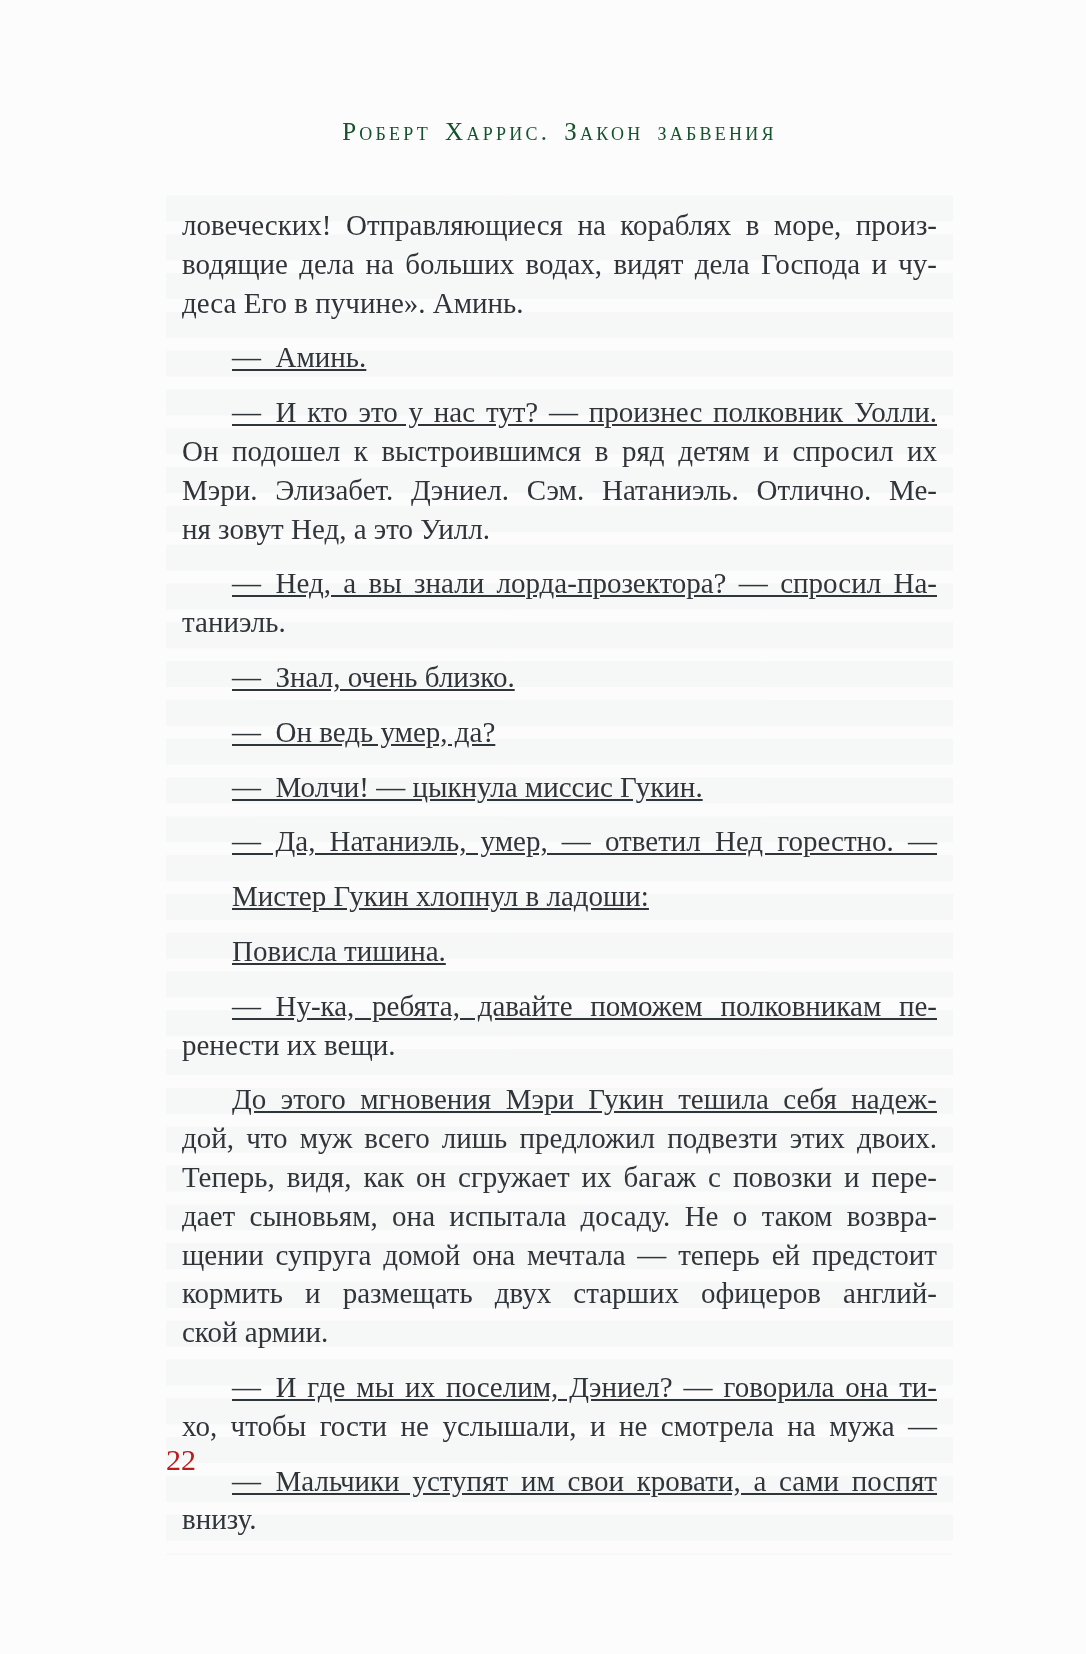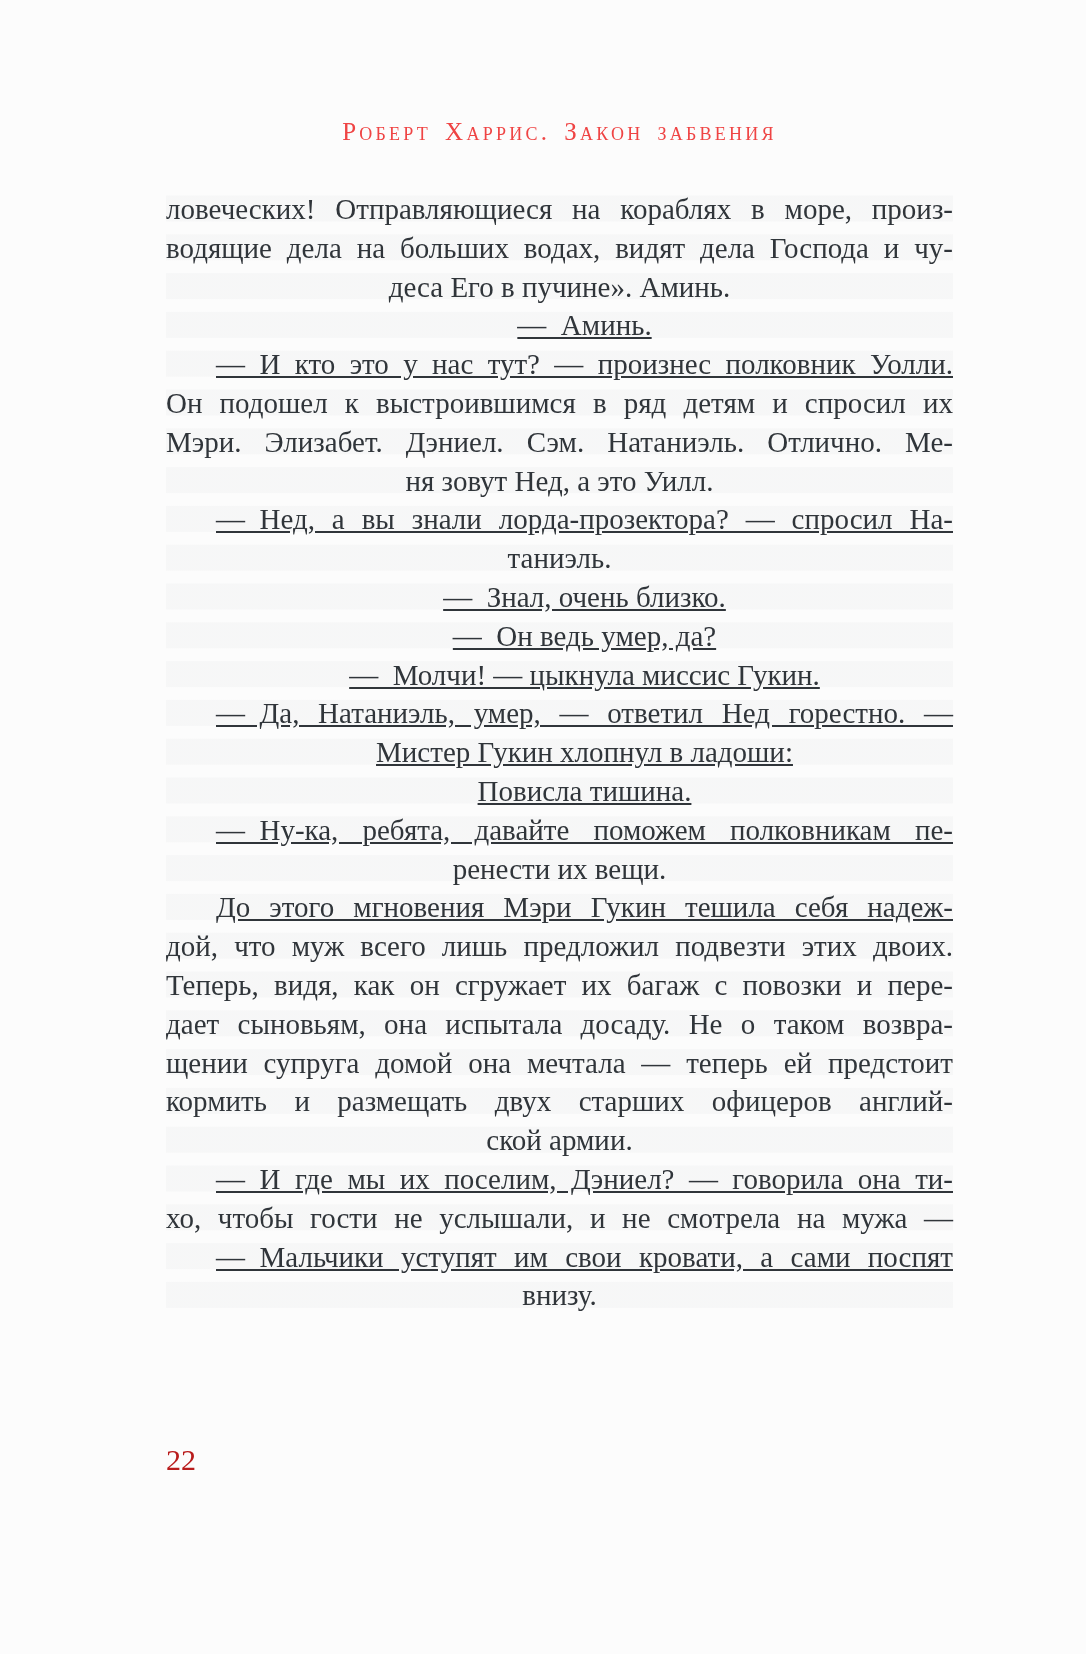--- a/index.html
+++ b/index.html
@@ -21,45 +21,45 @@
     position: absolute;
     top: 118px;
     left: 166px;
     width: 787px;
     text-align: center;
     font-size: 25px;
     line-height: 28px;
     font-variant: small-caps;
     letter-spacing: 0.13em;
     word-spacing: 0.18em;
-    color: #ef4444;
+    color: #14532d;
     font-weight: normal;
   }
   .text-body {
     position: absolute;
     top: 190px;
     left: 166px;
     width: 787px;
     font-size: 29px;
     line-height: 38.8px;
     
     background: repeating-linear-gradient(
       180deg,
       rgba(160,166,170,0.00) 0px,
       rgba(160,166,170,0.00) 5px,
       rgba(160,166,170,0.06) 6px,
       rgba(160,166,170,0.06) 31px,
       rgba(160,166,170,0.00) 32px,
       rgba(160,166,170,0.00) 38.8px
     );
   }
-  .paragraph { margin: 0; padding: 0; }
+  .paragraph { margin: 16px; padding: 0; }
   .text-line {
     height: 38.8px;
-    text-align: center;
+    text-align: left;
     white-space: normal;
   }
   .text-line.justified {
     text-align: justify;
     text-align-last: justify;
     text-justify: inter-word;
   }
   .text-line.indented {
     padding-left: 50px;
     text-decoration: underline;

